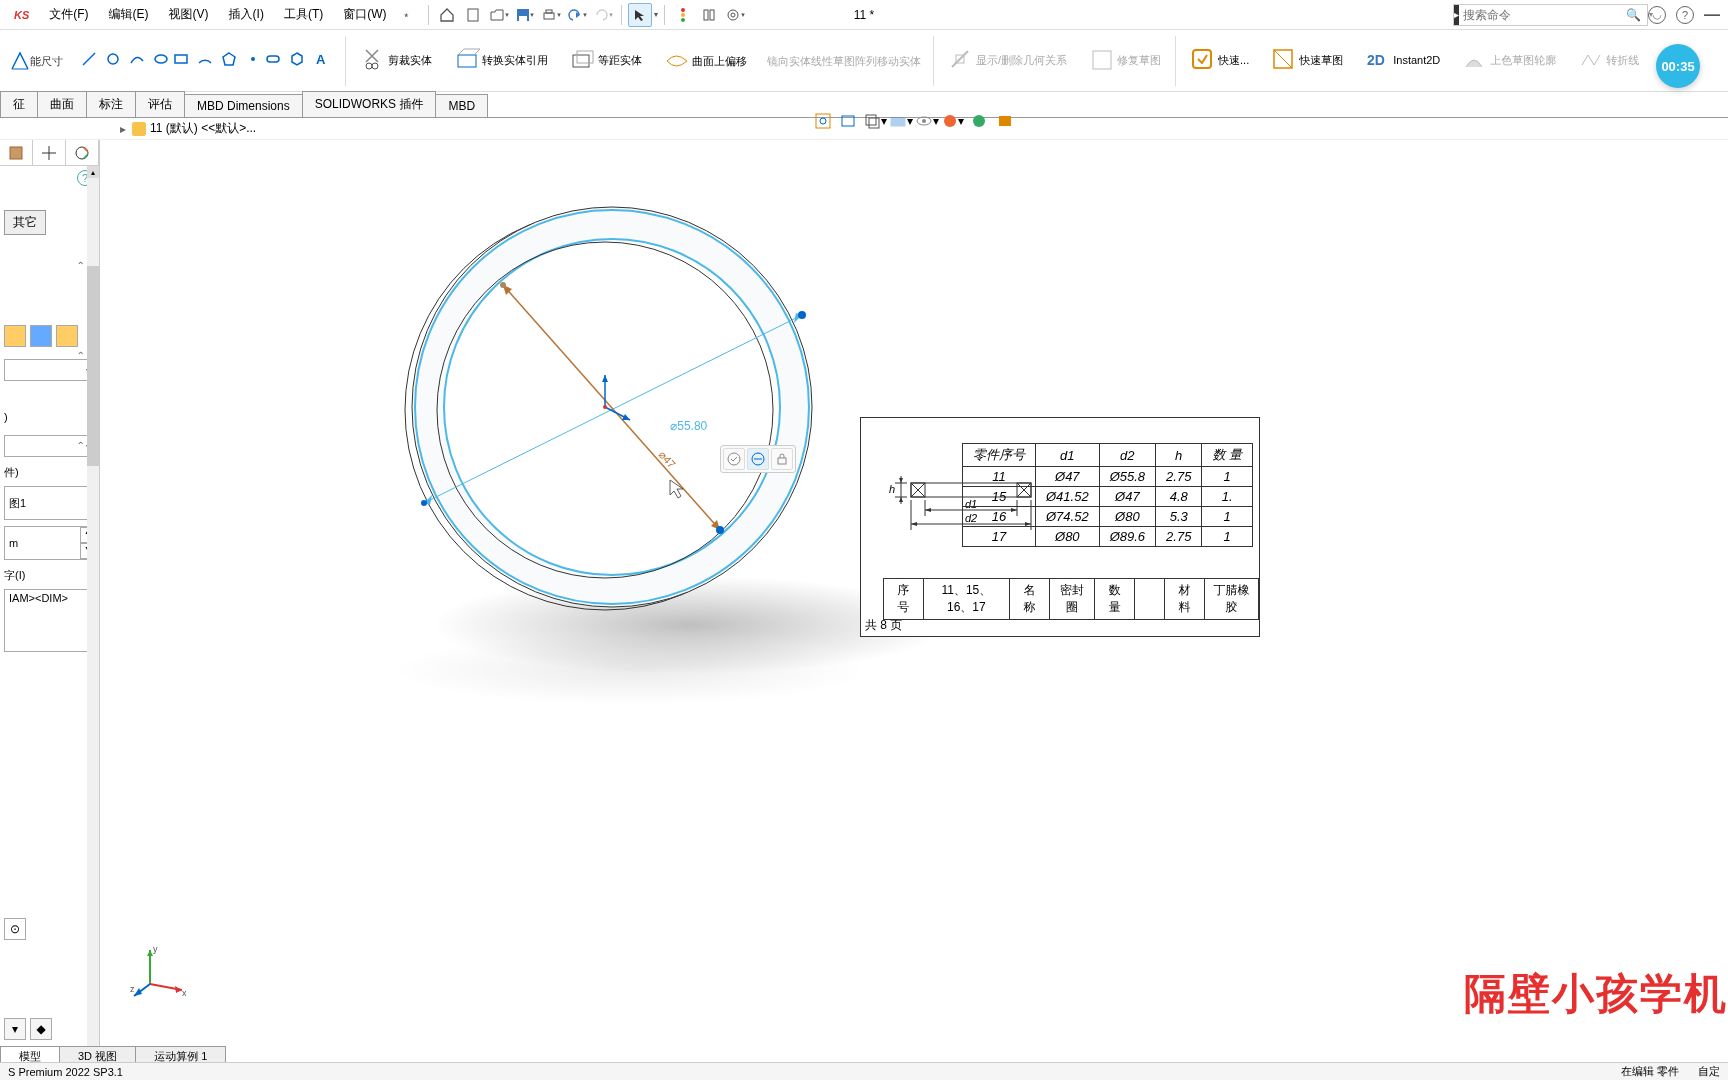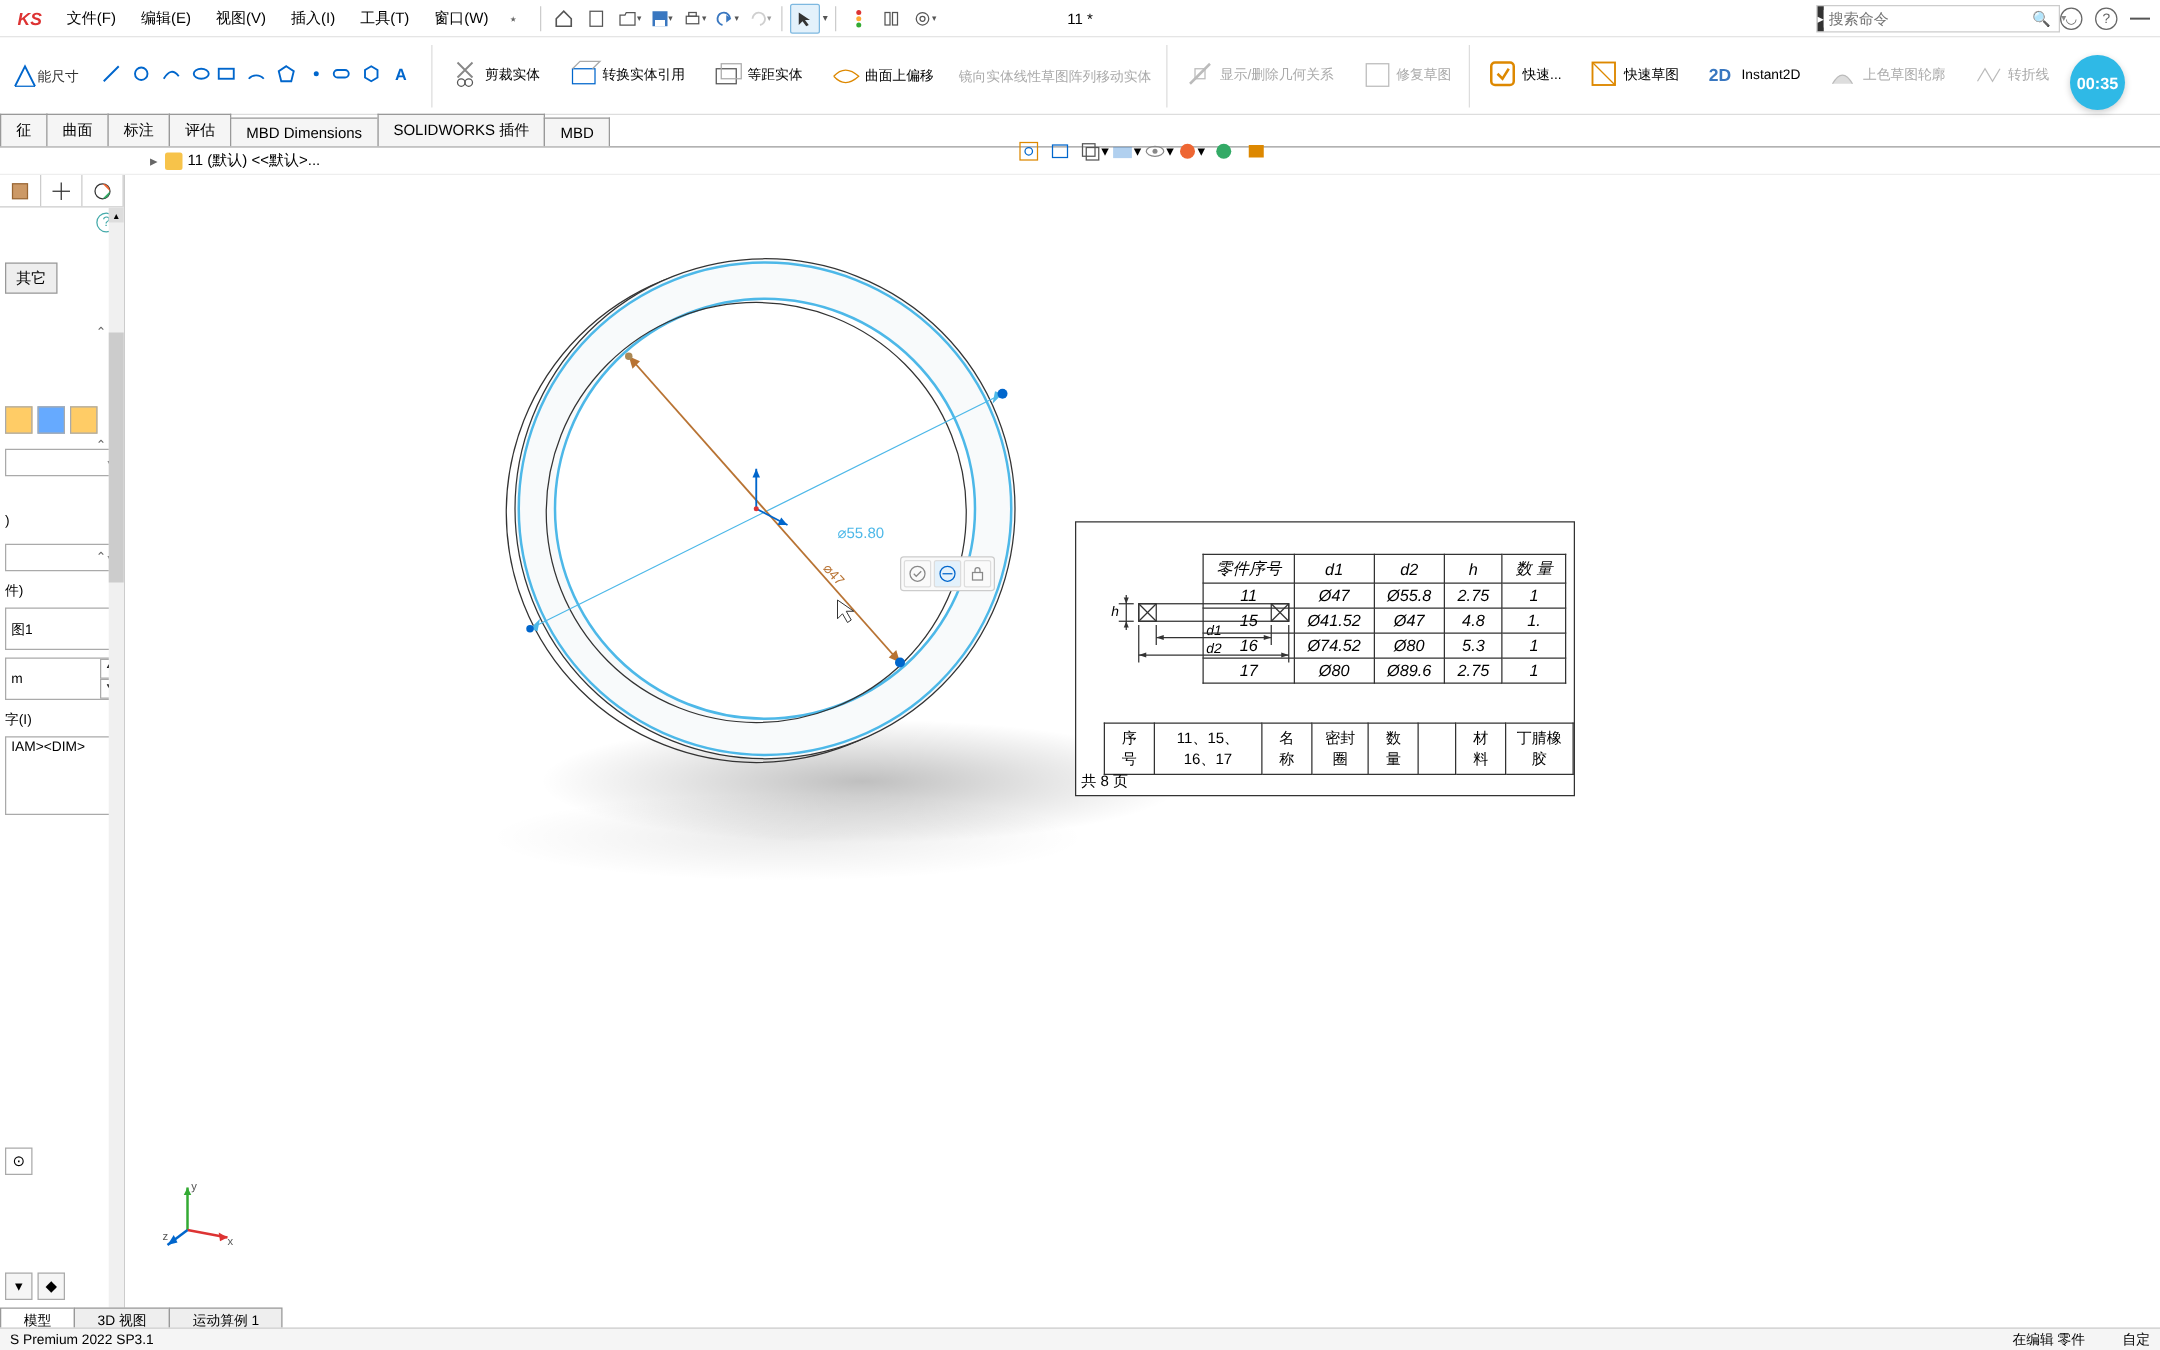--- a/index.html
+++ b/index.html
@@ -1,20 +1,20 @@
 <!DOCTYPE html>
 <html><head>
 <meta charset="utf-8">
 <style>
 * { margin:0; padding:0; box-sizing:border-box; font-family:"Microsoft YaHei",Arial,sans-serif; }
 body { width:1728px; height:1080px; background:#fff; overflow:hidden; position:relative; font-size:12px; }
 
 
 .menubar { height:30px; background:#fff; display:flex; align-items:center; border-bottom:1px solid #ddd; padding:0 6px; gap:4px; }
-.logo { color:#d33; font-weight:bold; font-style:italic; font-size:14px; padding:0 8px; }
+.logo { color:#d33; font-weight:bold; font-style:italic; font-size:11px; padding:0 8px; }
 .menu-item { padding:4px 8px; cursor:pointer; }
 .toolbar-icons { display:flex; align-items:center; gap:2px; margin-left:10px; }
 .tb-btn { width:24px; height:24px; display:flex; align-items:center; justify-content:center; cursor:pointer; border-radius:2px; }
 .tb-btn.sel { background:#e3f1fb; border:1px solid #7db8e0; }
 .tb-sep { width:1px; height:20px; background:#ccc; margin:0 4px; }
 .title-doc { position:absolute; left:50%; transform:translateX(-50%); }
 .search-box { position:absolute; right:80px; display:flex; align-items:center; background:#fff; border:1px solid #ccc; height:22px; width:195px; }
 .search-box .sicon { width:20px; height:20px; background:#333; color:#fff; display:flex; align-items:center; justify-content:center; font-size:10px; }
 .search-box input { border:none; outline:none; flex:1; padding:0 4px; font-size:12px; }
 .right-icons { position:absolute; right:8px; display:flex; gap:10px; align-items:center; }
@@ -618,27 +618,28 @@
       <line x1="20" y1="42" x2="52" y2="48" stroke="#d33" stroke-width="2"></line>
         <polygon points="52,48 45,44 46,51" fill="#d33"></polygon>
       <line x1="20" y1="42" x2="4" y2="54" stroke="#06c" stroke-width="2"></line>
         <polygon points="4,54 12,52 9,46" fill="#06c"></polygon>
       <text x="23" y="10" font-size="9" fill="#555">y</text>
       <text x="52" y="54" font-size="9" fill="#555">x</text>
       <text x="0" y="50" font-size="9" fill="#555">z</text>
     </svg>
   </div>
 
+  <div class="watermark">隔壁小孩学机</div>
 </div>
 
 <div class="bottom-tabs">
   <div class="btab active">模型</div>
   <div class="btab">3D 视图</div>
   <div class="btab">运动算例 1</div>
 </div>
 
 <div class="status-bar">
   <span>S Premium 2022 SP3.1</span>
-  <div style="display:flex;gap:30px;">
+  <div style="display:flex;gap:19px;">
     <span>在编辑 零件</span>
     <span>自定</span>
   </div>
 </div>
 
 </body></html>

